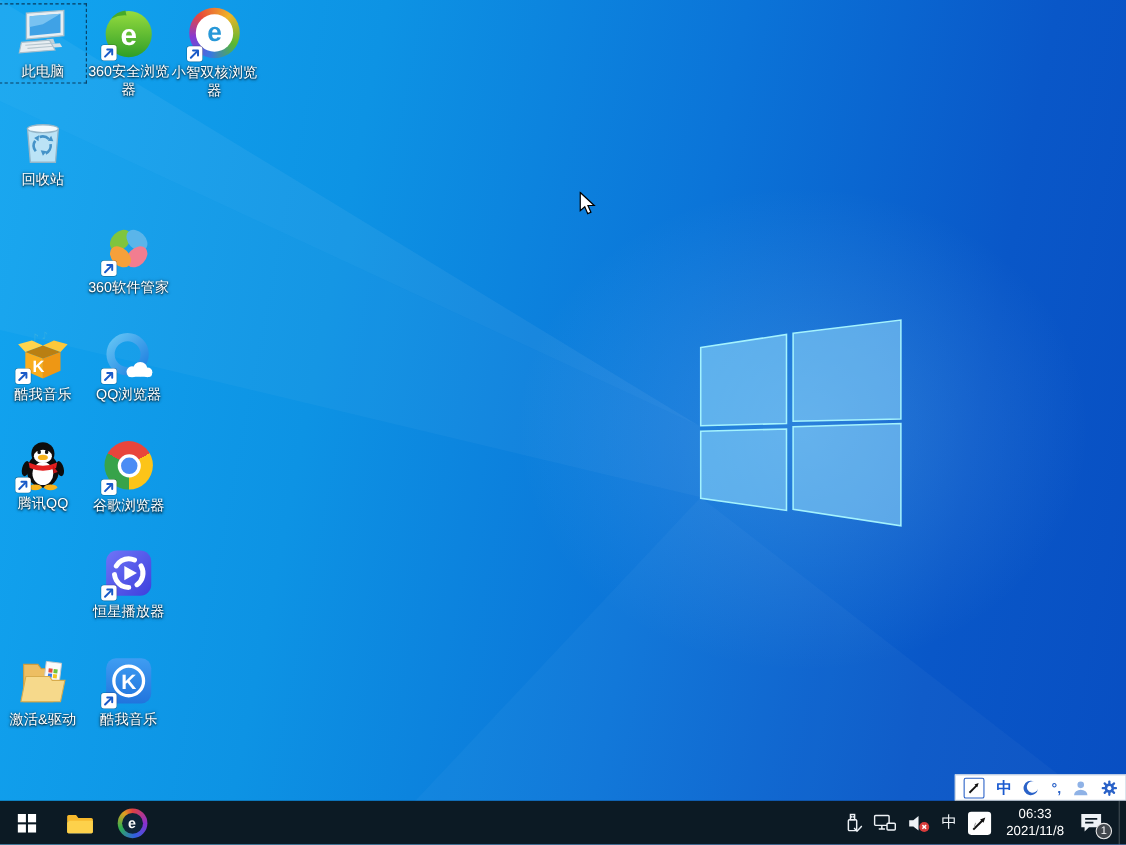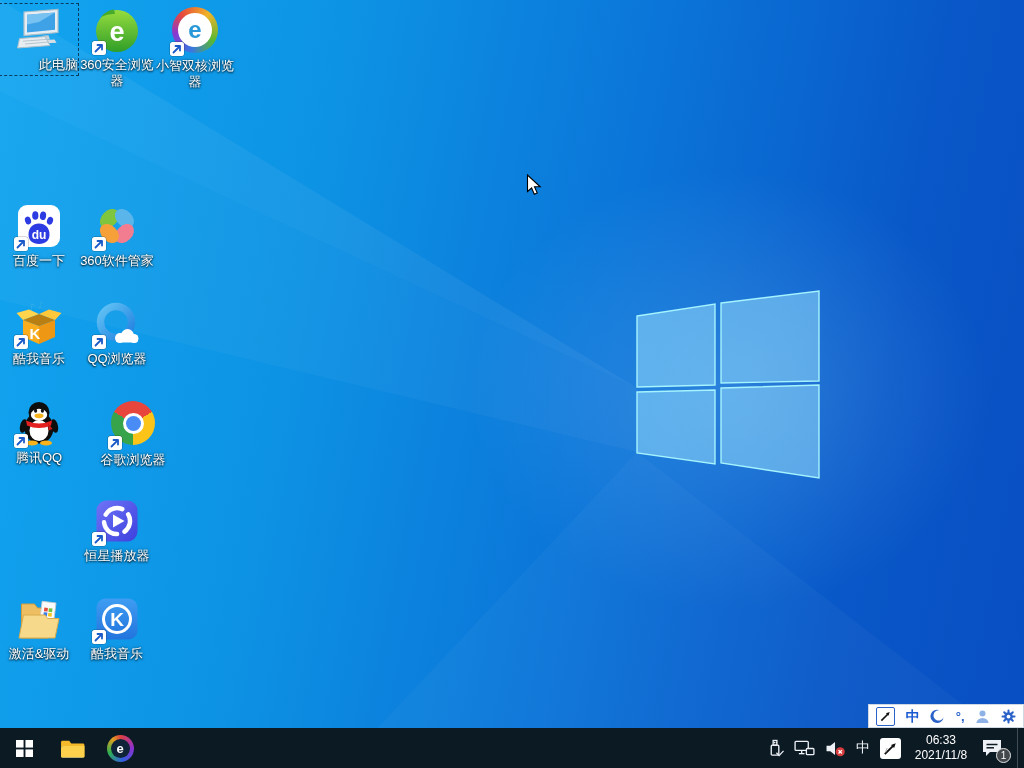--- a/index.html
+++ b/index.html
@@ -16,21 +16,21 @@
   .beam-b{position:absolute;inset:0;background:rgba(255,255,255,0.035);
     clip-path:polygon(0px 92px,637px 388px,637px 452px,0px 300px);}
   .beam-c{position:absolute;inset:0;background:rgba(255,255,255,0.03);
     clip-path:polygon(637px 452px,1024px 752px,1024px 768px,340px 768px);}
   .glow{position:absolute;left:470px;top:170px;width:520px;height:440px;border-radius:50%;
     background:radial-gradient(closest-side,rgba(160,220,255,0.22),rgba(160,220,255,0));}
   .win-logo{position:absolute;left:633px;top:288px;}
 
   
   .di{position:absolute;width:78px;text-align:center;padding:2px 0 2px;cursor:default;}
-  .di.selected{outline:1px dashed rgba(5,35,60,.8);text-align:right;}
+  .di.selected{outline:1px dashed rgba(5,35,60,.8);}
   .art{position:relative;width:48px;height:48px;margin:0 auto;}
   .art svg{display:block;}
   .lbl{margin-top:3px;color:#fff;font-size:13px;line-height:16px;white-space:pre-line;
     text-shadow:0 1px 2px rgba(0,0,0,.9),0 0 3px rgba(0,0,0,.55);}
   .sc{position:absolute;left:-1px;bottom:-1px;width:14px;height:14px;background:#fff;
     border-radius:2.5px;box-shadow:0 0 0 .5px rgba(0,0,0,.3);display:flex;align-items:center;justify-content:center;}
 
   .xz{width:46px;height:46px;margin:1px auto;border-radius:50%;display:flex;align-items:center;justify-content:center;
     background:conic-gradient(from -40deg,#e84a3a,#f0b428 80deg,#58b832 160deg,#3878e0 230deg,#8838d0 300deg,#e84a3a 360deg);}
   .xz-e{width:34px;height:34px;border-radius:50%;background:#fff;color:#2898d8;font-size:24px;font-weight:bold;
@@ -142,46 +142,41 @@
               <path d="M3.5,10.5 L9.5,4.5"></path>
               <path d="M5.5,4 H10 V8.5"></path>
             </g>
           </svg>
       </div>
     </div>
     <div class="lbl">小智双核浏览
 器</div>
   </div>
 
-
-
-  <div class="di" style="left:0px;top:200px">
-    <div class="art">
-      <svg viewBox="0 0 48 48" width="48" height="48">
-        <rect x="3" y="3" width="42" height="42" rx="9" fill="#ffffff"></rect>
-        <g fill="#2c3be2">
-          <ellipse cx="13" cy="18.5" rx="3" ry="4" transform="rotate(-18 13 18.5)"></ellipse>
-          <ellipse cx="20.3" cy="13.5" rx="3.1" ry="4.3"></ellipse>
-          <ellipse cx="28" cy="13.8" rx="3.1" ry="4.3" transform="rotate(8 28 13.8)"></ellipse>
-          <ellipse cx="35" cy="18.8" rx="3" ry="4" transform="rotate(18 35 18.8)"></ellipse>
-          <path d="M13.5,32.5 C13.5,25.8 17.8,21.5 24,21.5 C30.2,21.5 34.5,25.8 34.5,32.5 C34.5,38.6 30.4,42 24,42 C17.6,42 13.5,38.6 13.5,32.5 Z"></path>
-        </g>
-        <text x="24" y="36.5" font-size="12" font-weight="bold" fill="#fff" text-anchor="middle" font-family="Liberation Sans">du</text>
-      </svg>
-      <div class="sc">
-        <svg viewBox="0 0 14 14" width="14" height="14">
-            <g stroke="#1a5ac8" stroke-width="1.8" fill="none" stroke-linecap="round" stroke-linejoin="round">
-              <path d="M3.5,10.5 L9.5,4.5"></path>
-              <path d="M5.5,4 H10 V8.5"></path>
-            </g>
-          </svg>
-      </div>
-    </div>
-    <div class="lbl">百度一下</div>
-  </div>
+  <div class="di" style="left:0px;top:102px">
+    <div class="art">
+      <svg viewBox="0 0 48 48" width="48" height="48">
+        <path d="M10,13 L38,13 L35.4,43.5 L12.6,43.5 Z" fill="#dff0f8" fill-opacity="0.82" stroke="#96b6c8" stroke-width="1.2"></path>
+        <ellipse cx="24" cy="13" rx="14" ry="3.6" fill="#f2fafd" stroke="#96b6c8" stroke-width="1.2"></ellipse>
+        <g stroke="#4593c8" stroke-width="2.4" fill="none">
+          <path d="M17.5,33.5 A8,8 0 0 1 17,24"></path>
+          <path d="M21,20.5 A8,8 0 0 1 29.5,22.5"></path>
+          <path d="M31,27 A8,8 0 0 1 26.5,35.5"></path>
+        </g>
+        <g fill="#4593c8">
+          <polygon points="16,21.5 20.5,19 20,24.5"></polygon>
+          <polygon points="31.5,19.5 33.5,24.5 28.5,24"></polygon>
+          <polygon points="24,37.5 22,32.5 27.5,33.5"></polygon>
+        </g>
+      </svg>
+    </div>
+    <div class="lbl">回收站</div>
+  </div>
+
+
 
   <div class="di" style="left:78px;top:200px">
     <div class="art">
       <svg viewBox="0 0 48 48" width="48" height="48">
         <ellipse cx="16.5" cy="16.5" rx="11" ry="7.8" fill="#7fc53e" transform="rotate(-45 16.5 16.5)"></ellipse>
         <ellipse cx="31.5" cy="16.5" rx="11" ry="7.8" fill="#5ab5ea" transform="rotate(45 31.5 16.5)"></ellipse>
         <ellipse cx="31.5" cy="31.5" rx="11" ry="7.8" fill="#f27d90" transform="rotate(-45 31.5 31.5)"></ellipse>
         <ellipse cx="16.5" cy="31.5" rx="11" ry="7.8" fill="#f6a03a" transform="rotate(45 16.5 31.5)"></ellipse>
       </svg>
       <div class="sc">
@@ -271,21 +266,21 @@
             <g stroke="#1a5ac8" stroke-width="1.8" fill="none" stroke-linecap="round" stroke-linejoin="round">
               <path d="M3.5,10.5 L9.5,4.5"></path>
               <path d="M5.5,4 H10 V8.5"></path>
             </g>
           </svg>
       </div>
     </div>
     <div class="lbl">QQ浏览器</div>
   </div>
 
-  <div class="di" style="left:94px;top:397px">
+  <div class="di" style="left:78px;top:397px">
     <div class="art">
       <div class="chrome"></div>
       <div class="sc">
         <svg viewBox="0 0 14 14" width="14" height="14">
             <g stroke="#1a5ac8" stroke-width="1.8" fill="none" stroke-linecap="round" stroke-linejoin="round">
               <path d="M3.5,10.5 L9.5,4.5"></path>
               <path d="M5.5,4 H10 V8.5"></path>
             </g>
           </svg>
       </div>

